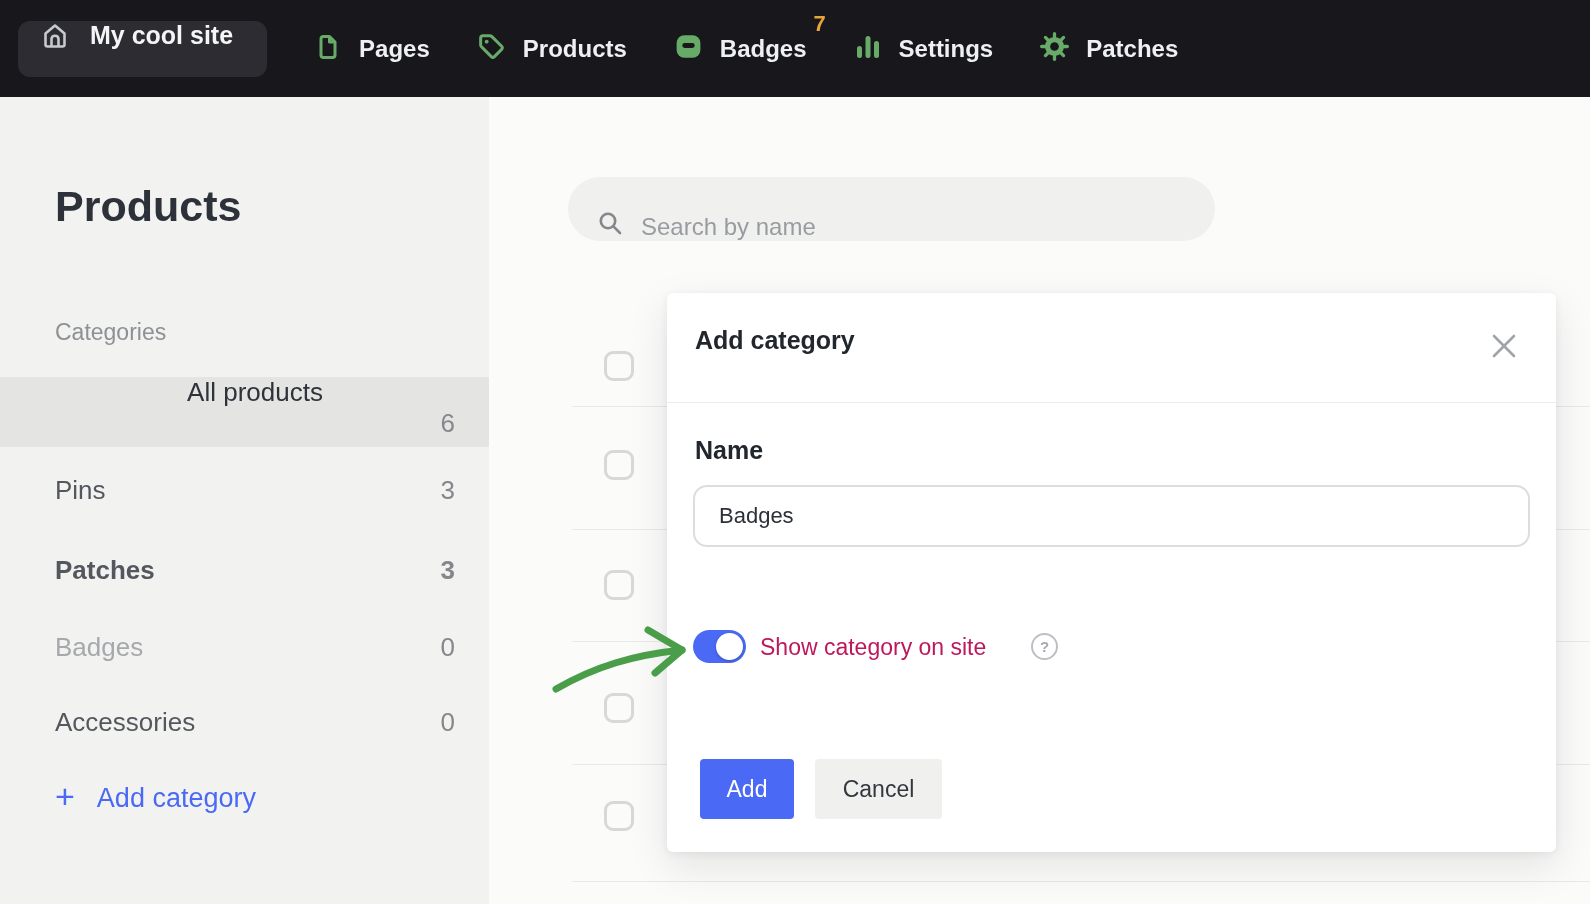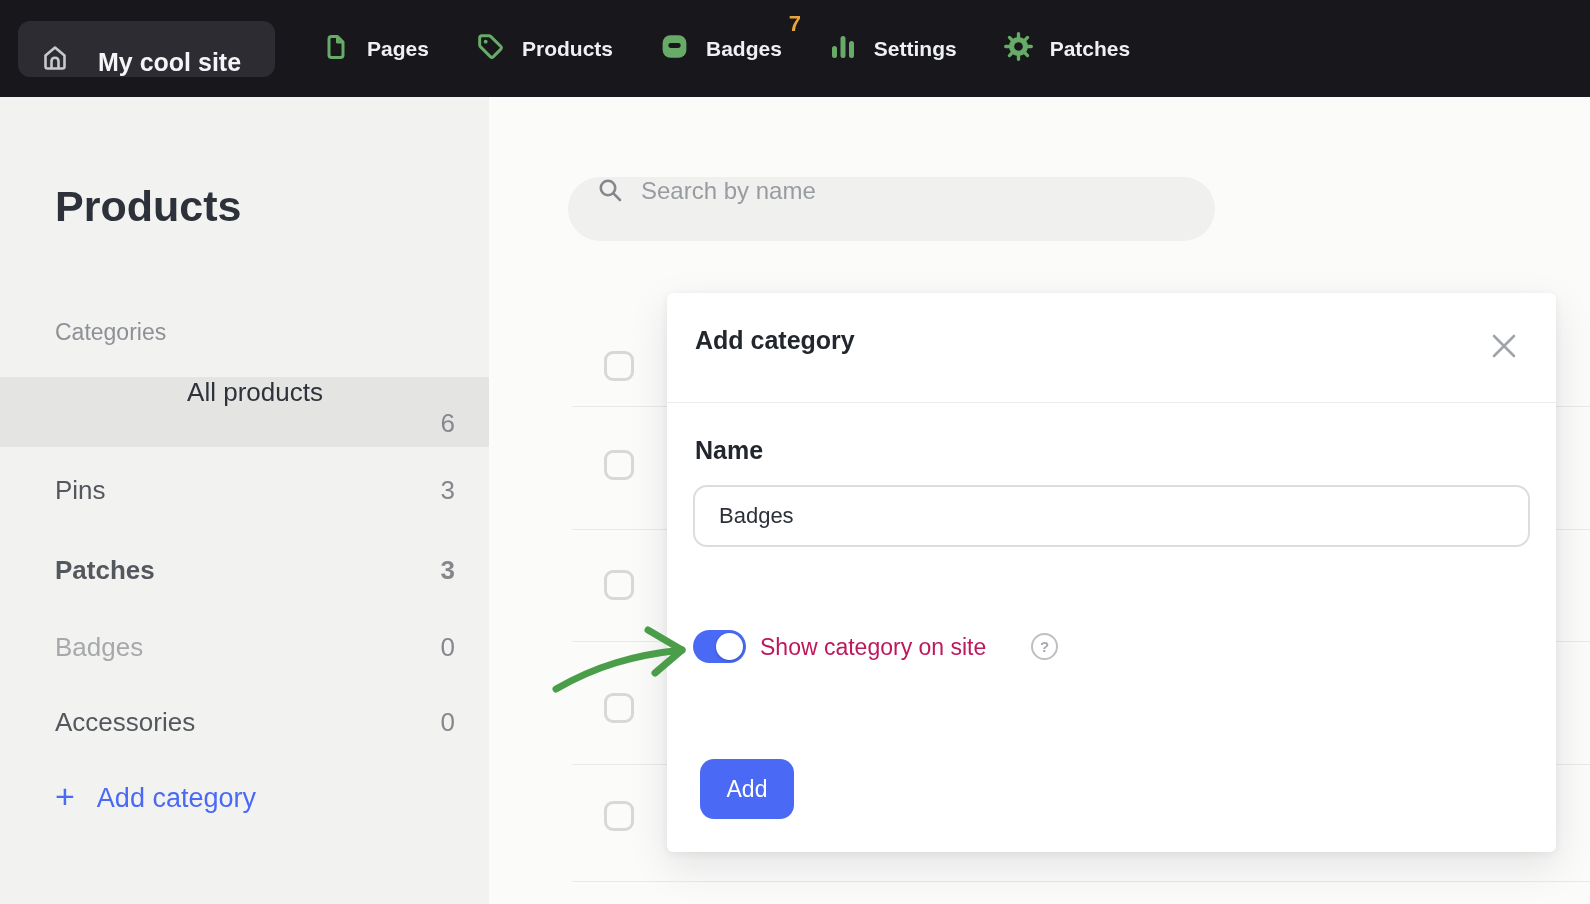--- a/index.html
+++ b/index.html
@@ -10,30 +10,30 @@
     font-family:"Liberation Sans", sans-serif;
   }
 
   
   .nav {
     position:absolute; top:0; left:0; right:0; height:97px;
     background:#17171c; display:flex; align-items:center;
     padding-left:18px; z-index:100;
   }
   .site-chip {
-    display:flex; align-items:flex-end; gap:28px;
+    display:flex; align-items:flex-start; gap:20px;
     height:56px; padding:0 34px 0 22px;
     background:#2c2c32; border-radius:12px; cursor:pointer;
   }
   .site-chip .chip-label { color:#f4f5f6; font-size:25px; font-weight:700; }
   .nav-item {
     position:relative; display:flex; align-items:center; gap:16px;
     margin-left:46px; cursor:pointer;
   }
-  .nav-item .nav-label { color:#eef0f2; font-size:21px; font-weight:700; }
+  .nav-item .nav-label { color:#eef0f2; font-size:24px; font-weight:700; }
   .nav-badge {
     position:absolute; left:100%; margin-left:7px; top:-20px;
     color:#e9a43c; font-size:22px; font-weight:700;
   }
 
   
   .sidebar {
     position:absolute; top:97px; left:0; width:489px; bottom:0;
     background:#f2f2f1;
   }
@@ -60,21 +60,21 @@
     display:flex; align-items:center; gap:22px;
     color:#4a6af5; font-size:27px; cursor:pointer;
   }
   .plus-glyph { font-size:34px; font-weight:400; line-height:1; margin-top:-4px; }
 
   
   .main { position:absolute; top:97px; left:489px; right:0; bottom:0; }
   .search {
     position:absolute; left:79px; top:80px; width:647px; height:64px;
     border-radius:32px; background:#f0f0ef;
-    display:flex; align-items:flex-start; gap:17px; padding:0 24px 0 29px;
+    display:flex; align-items:flex-end; gap:17px; padding:0 24px 0 29px;
   }
   .search input {
     flex:1; border:none; outline:none; background:transparent;
     font-size:24px; color:#3a3f45; font-family:inherit;
   }
   .search input::placeholder { color:#989ca1; }
 
   .row-divider { position:absolute; left:83px; right:0; height:1px; background:#e9e9e8; }
   .rd-0 { top:309px; } .rd-1 { top:432px; } .rd-2 { top:544px; }
   .rd-3 { top:667px; } .rd-4 { top:784px; }
@@ -124,21 +124,21 @@
   .toggle-label {
     position:absolute; left:93px; top:341px;
     font-size:23px; color:#be185d;
   }
   .help-badge {
     position:absolute; left:364px; top:340px; width:27px; height:27px;
     border:2px solid #bcbfc4; border-radius:50%;
     display:flex; align-items:center; justify-content:center;
     color:#a6a9ae; font-size:15px; font-weight:700; cursor:pointer;
   }
-  .btn { position:absolute; top:466px; height:60px; border-radius:14px;
+  .btn { position:absolute; top:466px; height:60px; border-radius:4px;
     display:flex; align-items:center; justify-content:center;
     font-size:23px; cursor:pointer; }
   .btn-add { left:33px; width:94px; background:#4a6af5; color:#ffffff; }
   .btn-cancel { left:148px; width:127px; background:#f0f0ef; color:#33373e; }
 
   
   .arrow-overlay {
     position:absolute; top:0; left:0; width:1590px; height:904px;
     z-index:60; pointer-events:none;
   }
@@ -293,19 +293,22 @@
       <div class="toggle-knob"></div>
     </div>
     <div class="toggle-label">Show category on site</div>
     <div class="help-badge">
       <span>?</span>
     </div>
 
     <div class="btn btn-add">
       <span>Add</span>
     </div>
+    <div class="btn btn-cancel">
+      <span>Cancel</span>
+    </div>
   </div>
 </div>
 
 <svg class="arrow-overlay" viewBox="0 0 1590 904">
   <path d="M 556 689 C 596 666, 634 655, 682 650" fill="none" stroke="#4a9e49" stroke-width="7" stroke-linecap="round"></path>
   <path d="M 682 650 L 648 630 M 682 650 L 655 673" fill="none" stroke="#4a9e49" stroke-width="7" stroke-linecap="round" stroke-linejoin="round"></path>
 </svg>
 
 </body></html>

